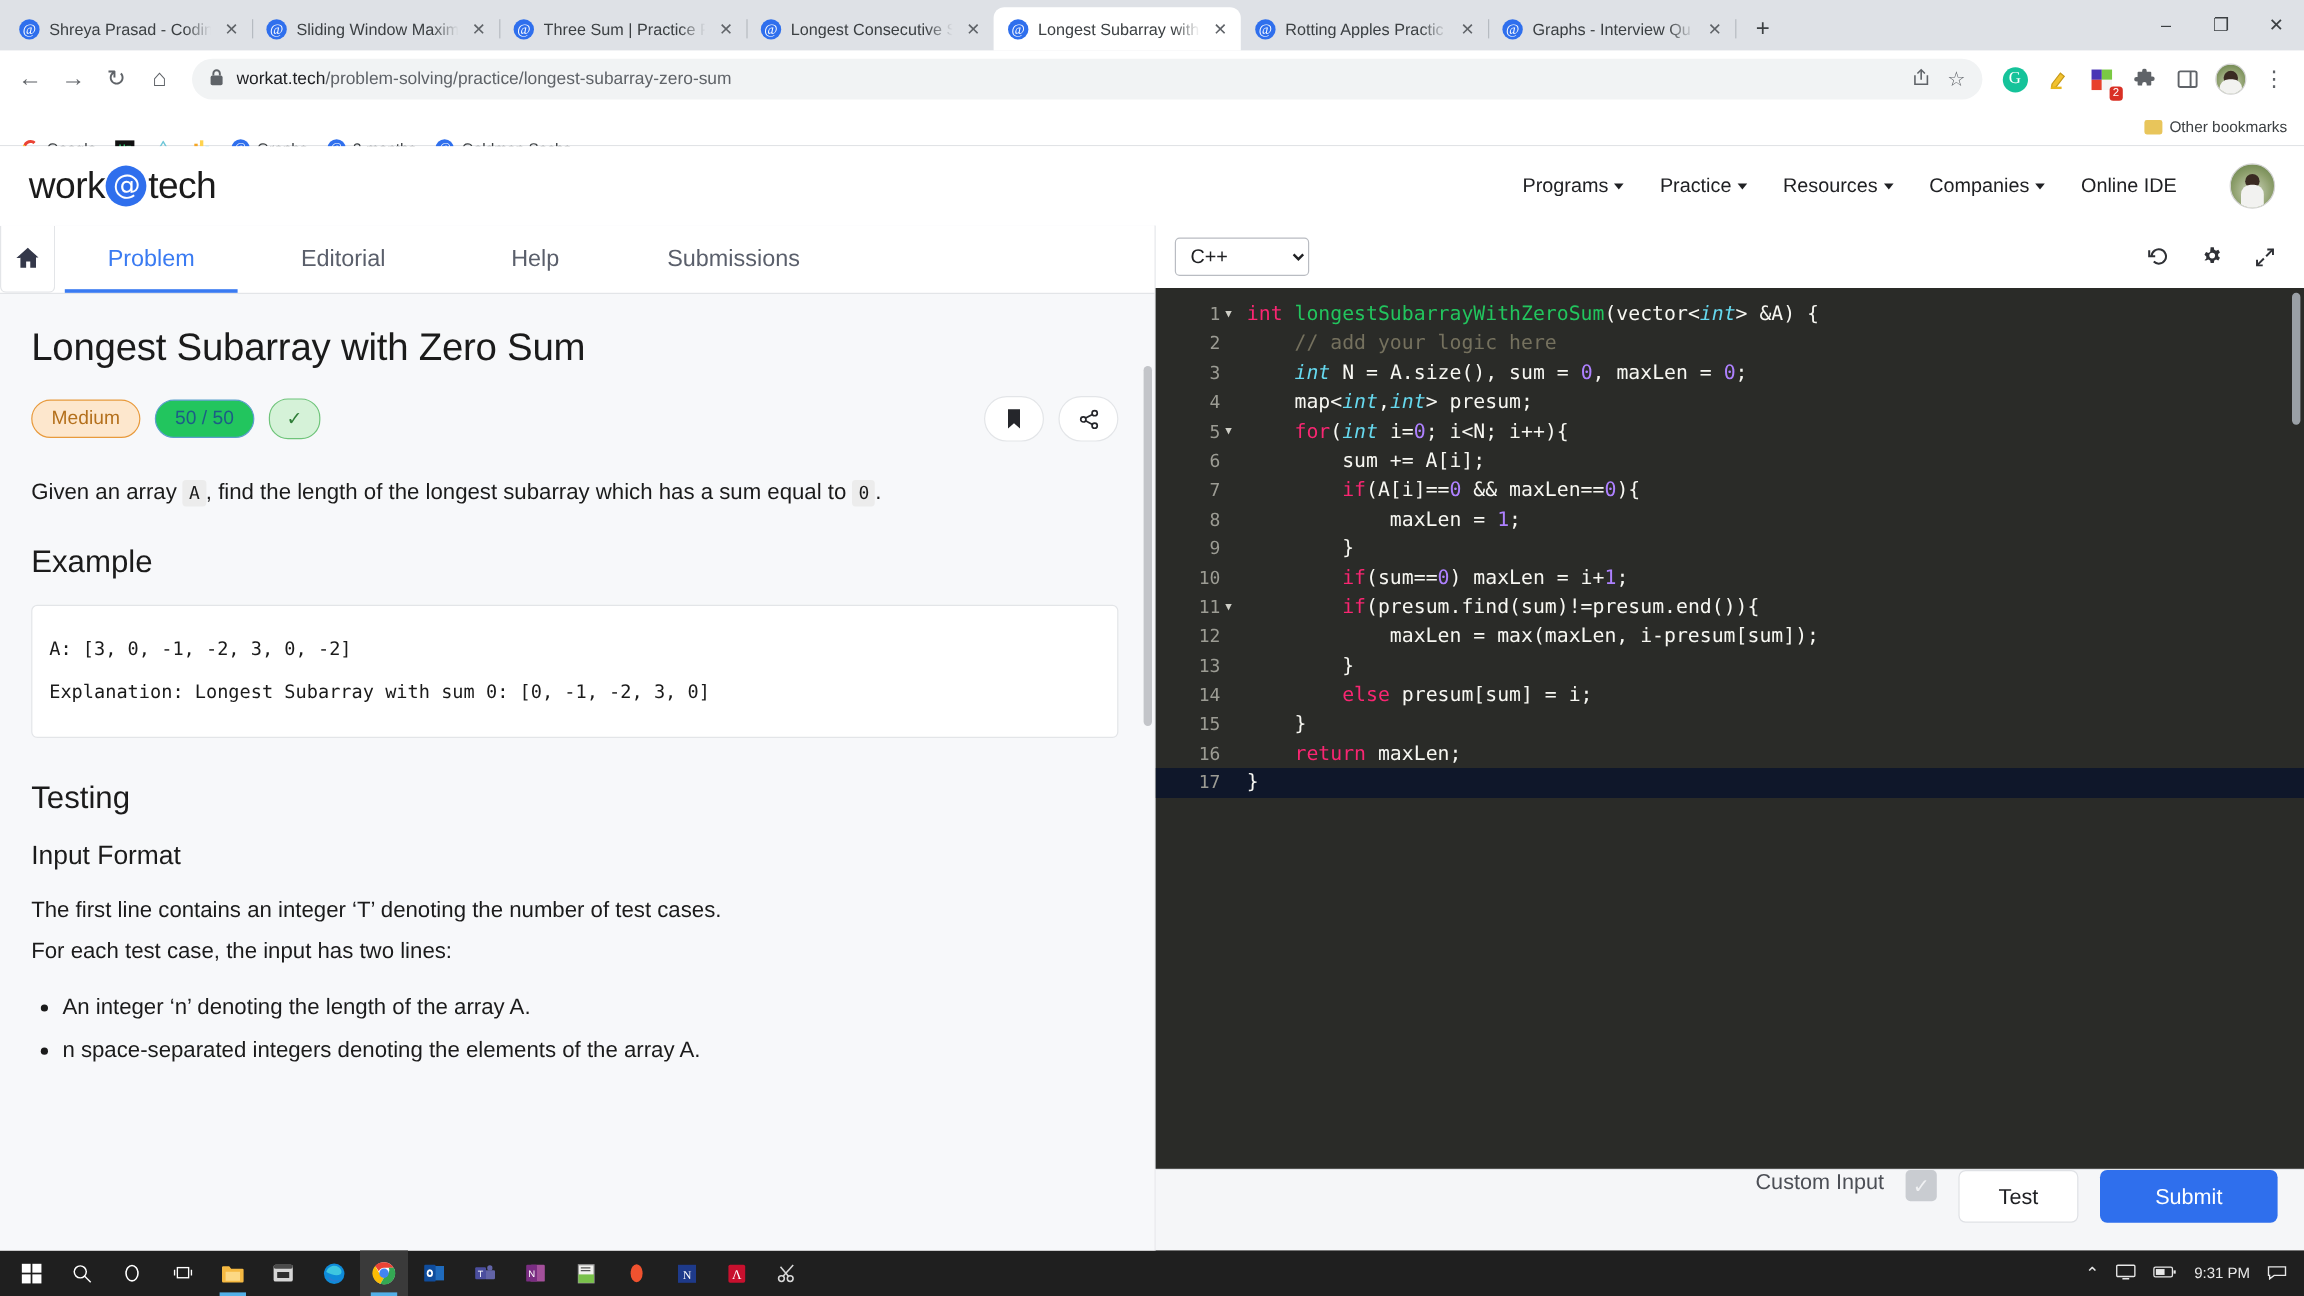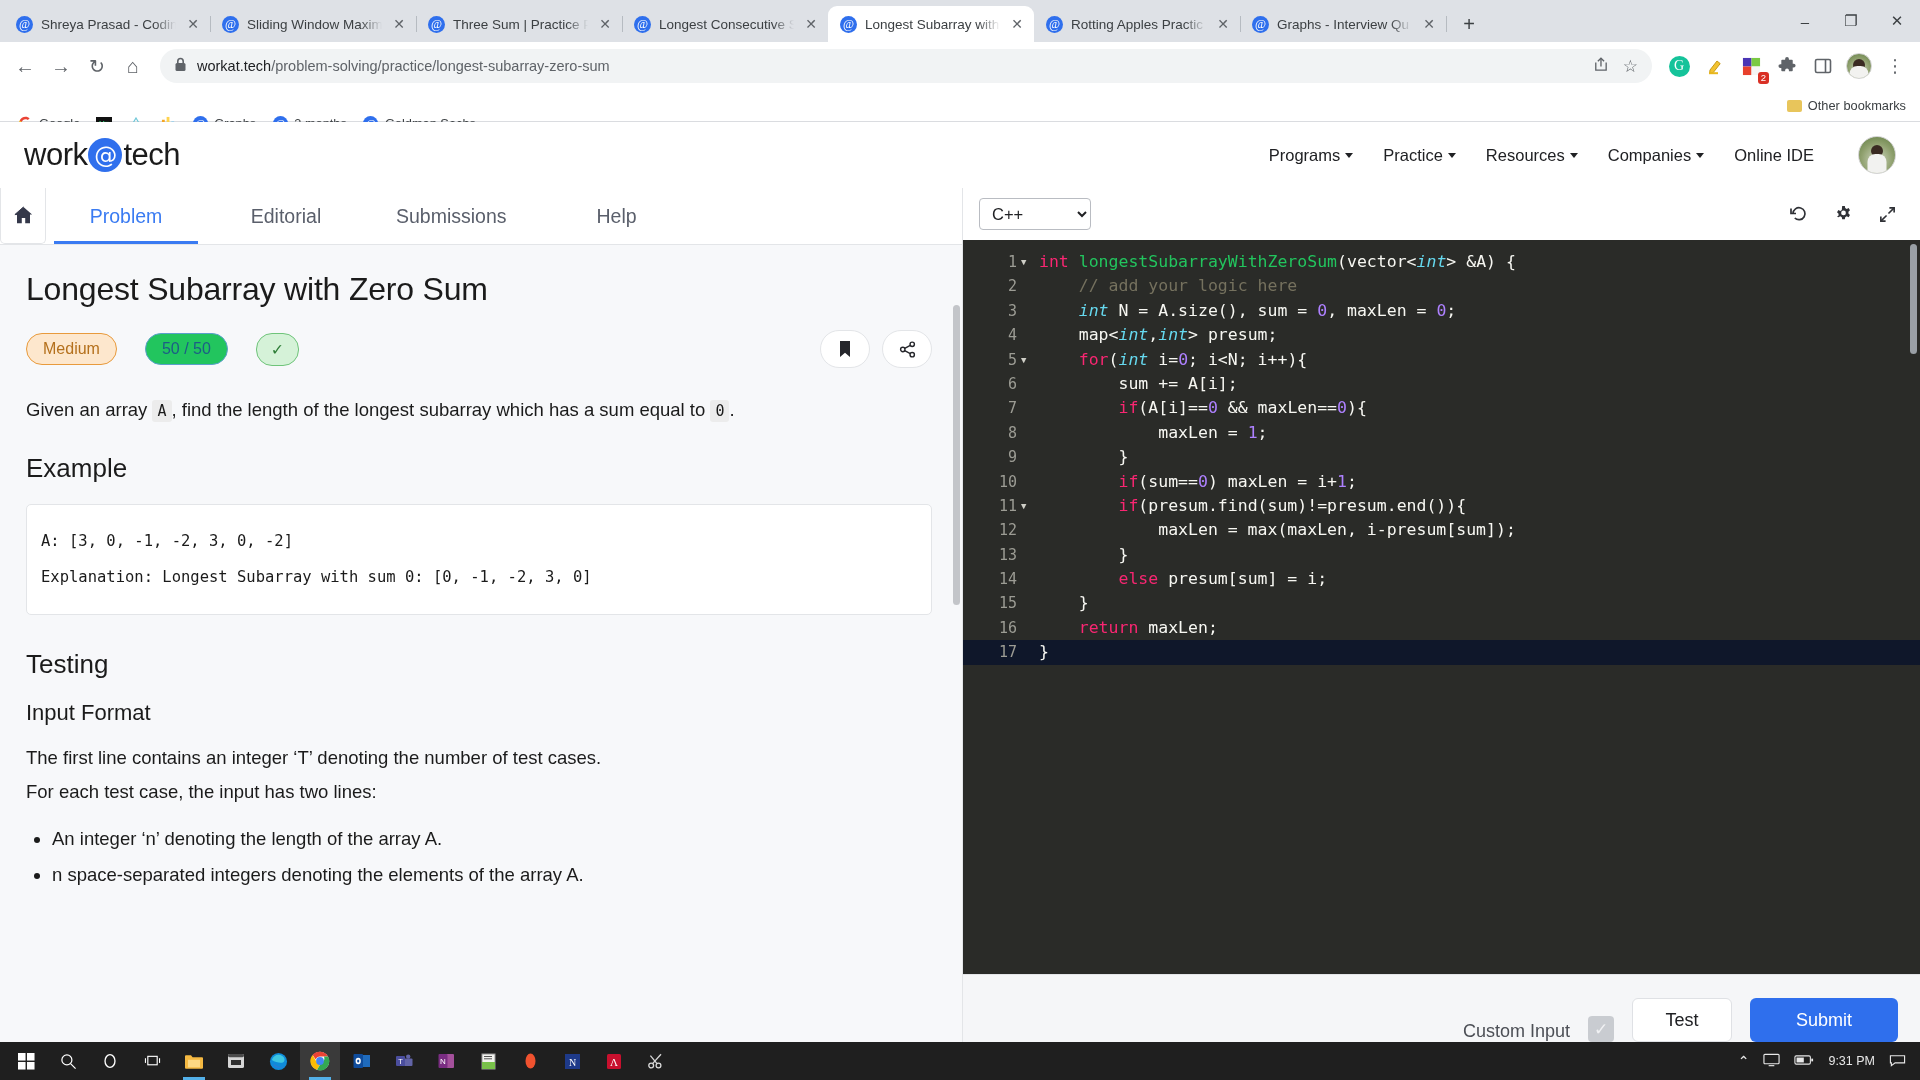--- a/index.html
+++ b/index.html
@@ -124,21 +124,21 @@
     font-size:19.5px; color:#5a5f6b; position:relative; min-width:160px;
   }
   .ptab.active { color:#3a7bf2; }
   .ptab.active::after {
     content:""; position:absolute; left:8px; right:8px; bottom:0; height:3px; background:#3a7bf2;
   }
   .tabs-underline { height:1px; background:#e3e5e8; flex:0 0 1px; }
 
   .problem-body { flex:1 1 auto; overflow:hidden; padding: 26px 30px 0 26px; background:#f7f8fa; position:relative; }
   h1.ptitle { font-size: 32px; font-weight: 400; color:#1b1b1b; margin-bottom: 22px; letter-spacing:-0.2px;}
-  .badge-row { display:flex; align-items:center; gap:28px; margin-bottom:28px; }
+  .badge-row { display:flex; align-items:center; gap:12px; margin-bottom:28px; }
   .badge { border-radius:16px; padding: 6px 16px; font-size:16px; border:1px solid; }
   .badge.medium { background:#fde7cd; border-color:#e89a3c; color:#b4701c; }
   .badge.score  { background:#22c55e; border-color:#5b9fcb; color:#1c5d86; }
   .badge.solved { background:#d5f2d8; border-color:#6fc47a; color:#2e7d37; padding: 6px 14px; }
   .act-btns { margin-left:auto; display:flex; gap:12px; }
   .act-btn {
     width:50px;height:38px;border-radius:19px;background:#fff;border:1px solid #e3e5e8;
     display:flex;align-items:center;justify-content:center;color:#25262b;
   }
   .ptext { font-size:18.5px; color:#1b1b1b; line-height:1.55; margin-bottom:28px; }
@@ -190,21 +190,21 @@
   .t  { color:#66d9ef; font-style:italic; }  
   .fn { color:#22c55e; }       
   .n  { color:#ae81ff; }       
   .cm { color:#75715e; }       
   .editor-scroll {
     position:absolute; right:3px; top:4px; width:7px; height:110px;
     background:#9aa0a6; border-radius:4px;
   }
   .run-bar {
     height:68px; flex:0 0 68px; background:#f5f6f8; border-top:1px solid #e3e5e8;
-    display:flex; align-items:flex-end; justify-content:flex-end; padding: 0 22px; gap:18px;
+    display:flex; align-items:flex-start; justify-content:flex-end; padding: 0 22px; gap:18px;
   }
   .ci-label { font-size:18px; color:#4c4f56; }
   .ci-check {
     width:26px;height:26px;border-radius:4px;background:#c9ccd1;
     display:flex;align-items:center;justify-content:center;color:#f0f1f3;font-size:17px;
   }
   .btn-test {
     width:100px;height:44px;border-radius:6px;background:#fff;border:1px solid #dfe1e5;
     display:flex;align-items:center;justify-content:center;font-size:18px;color:#202124;
   }
@@ -445,24 +445,24 @@
                 <path d="M11 2L2 10h2.2" fill="none" stroke="#34384a" stroke-width="1"></path>
               </svg>
           </div>
           <div class="ptab active">
             <span>Problem</span>
           </div>
           <div class="ptab">
             <span>Editorial</span>
           </div>
           <div class="ptab">
+            <span>Help</span>
+          </div>
+          <div class="ptab">
             <span>Submissions</span>
-          </div>
-          <div class="ptab">
-            <span>Help</span>
           </div>
         </div>
         <div class="tabs-underline"></div>
 
         <div class="problem-body">
           <h1 class="ptitle">Longest Subarray with Zero Sum</h1>
 
           <div class="badge-row">
             <span class="badge medium">Medium</span>
             <span class="badge score">50 / 50</span>

